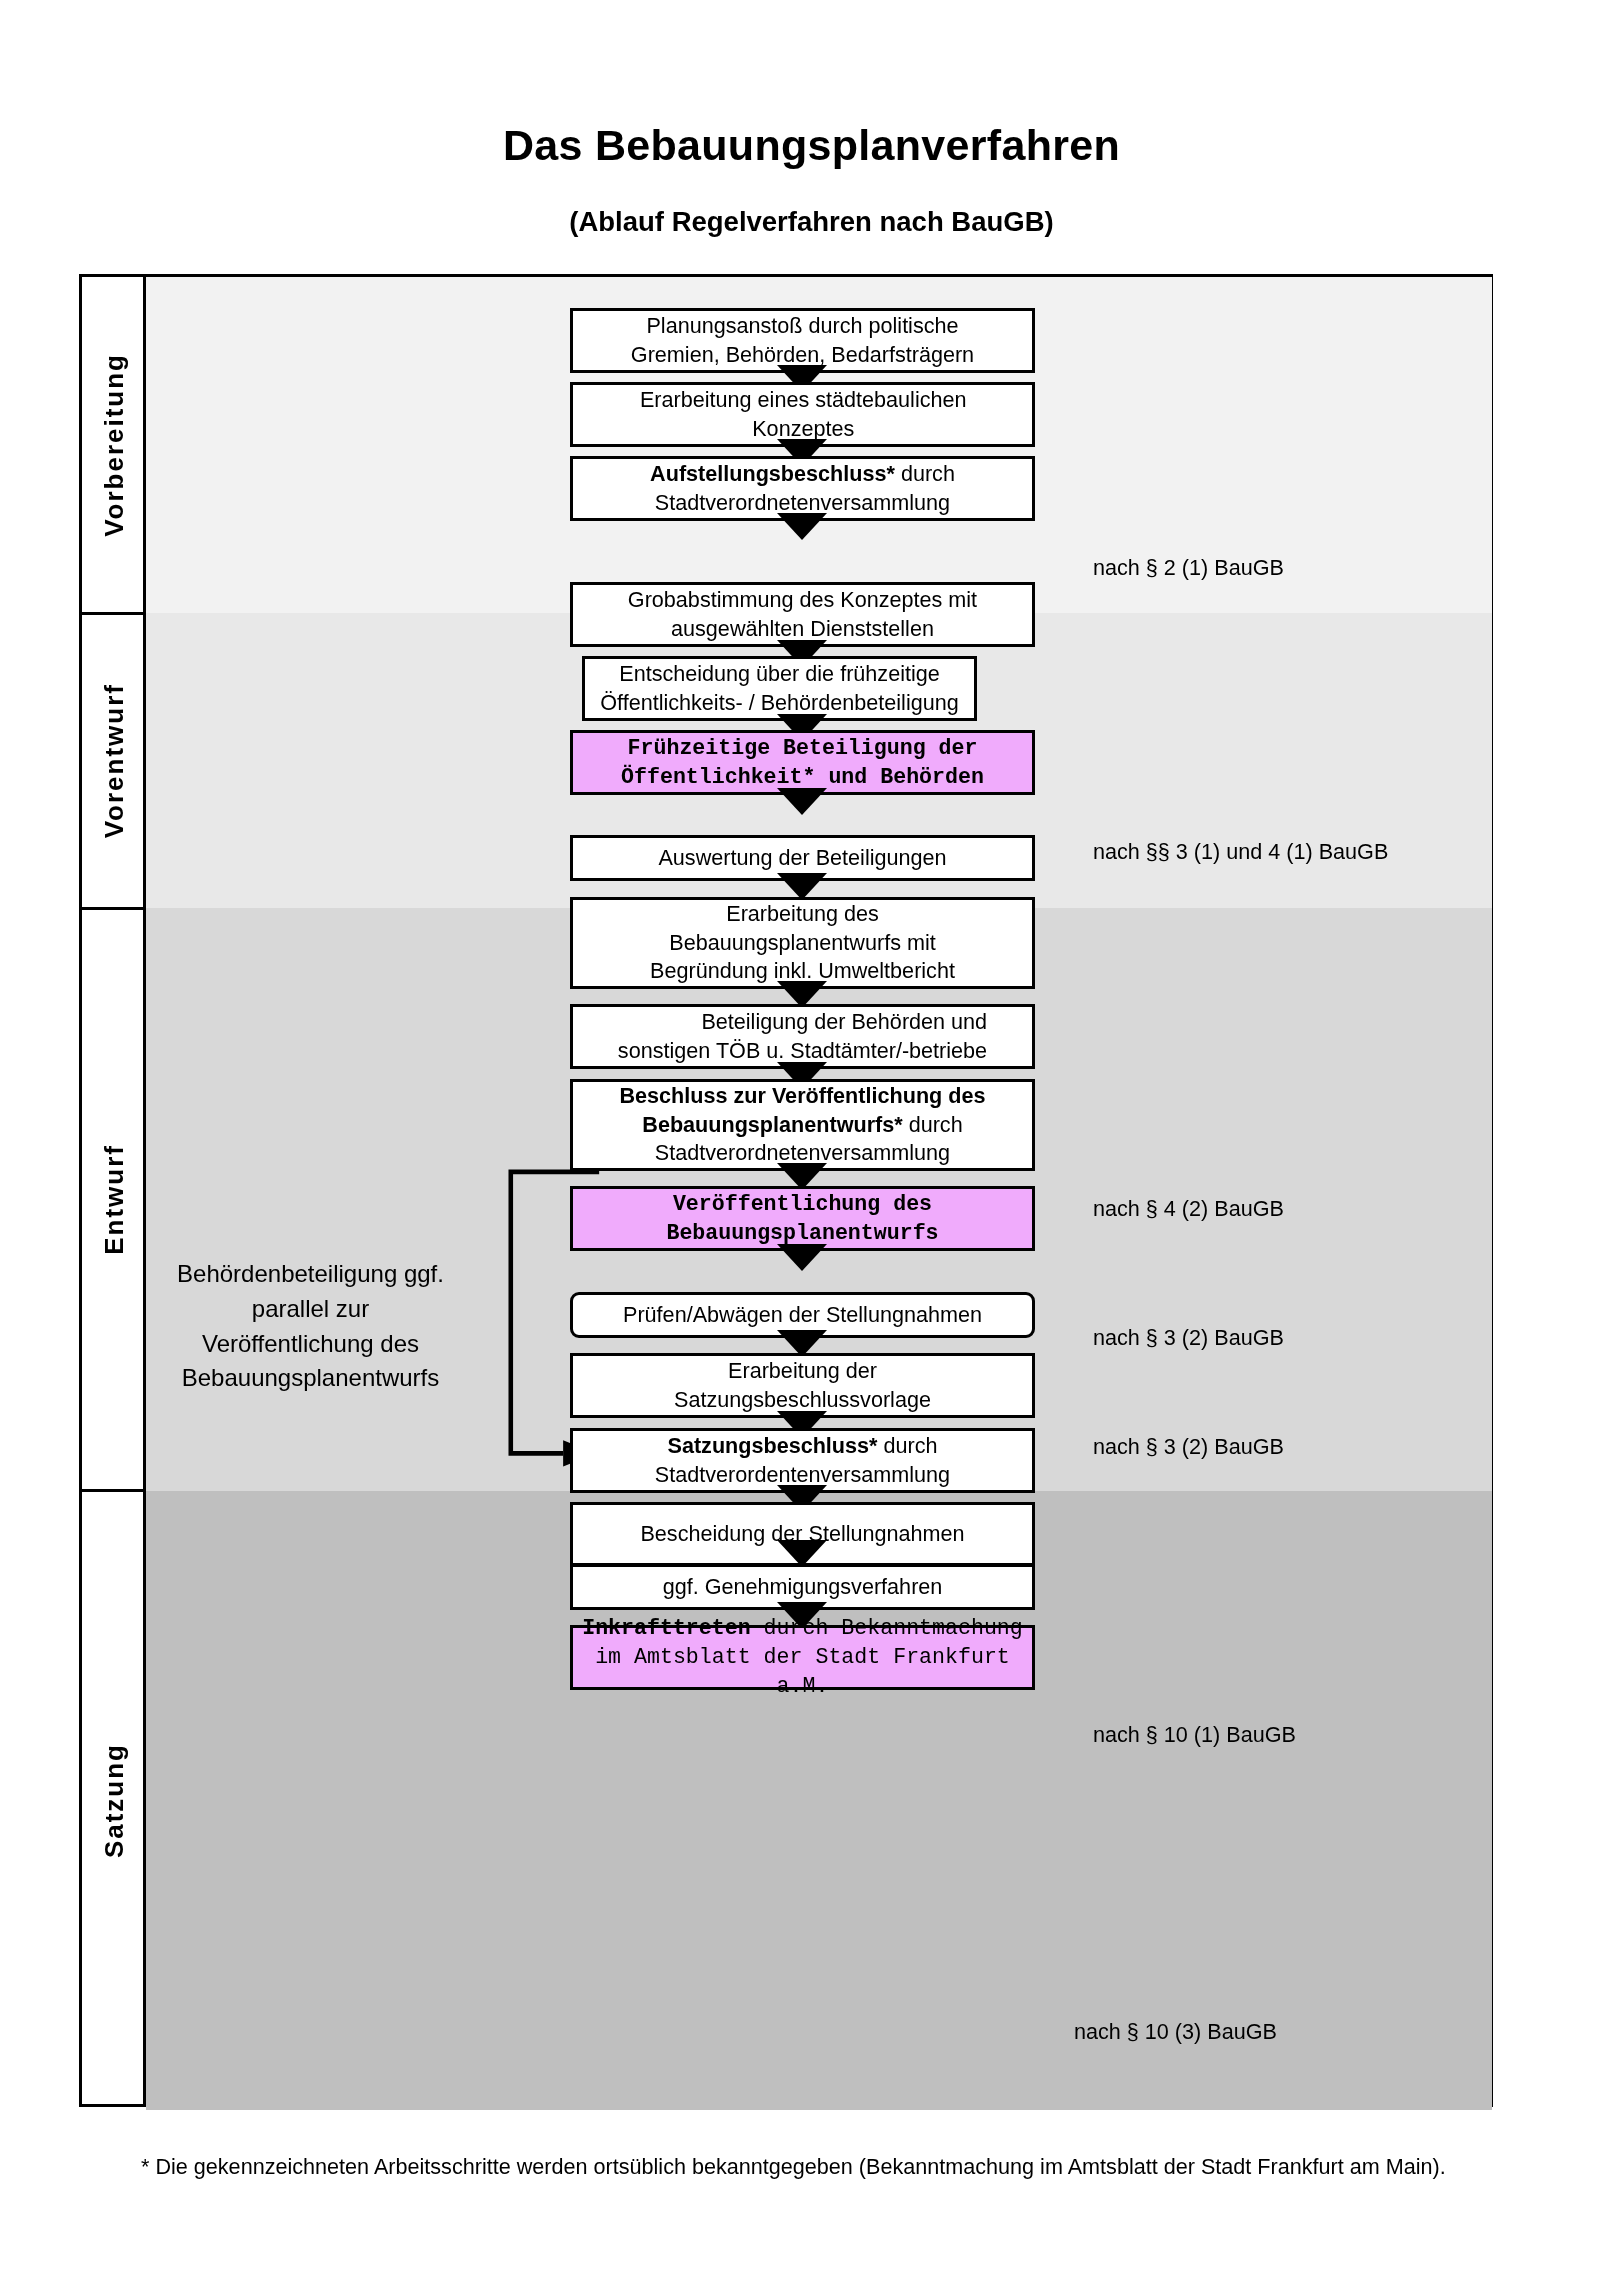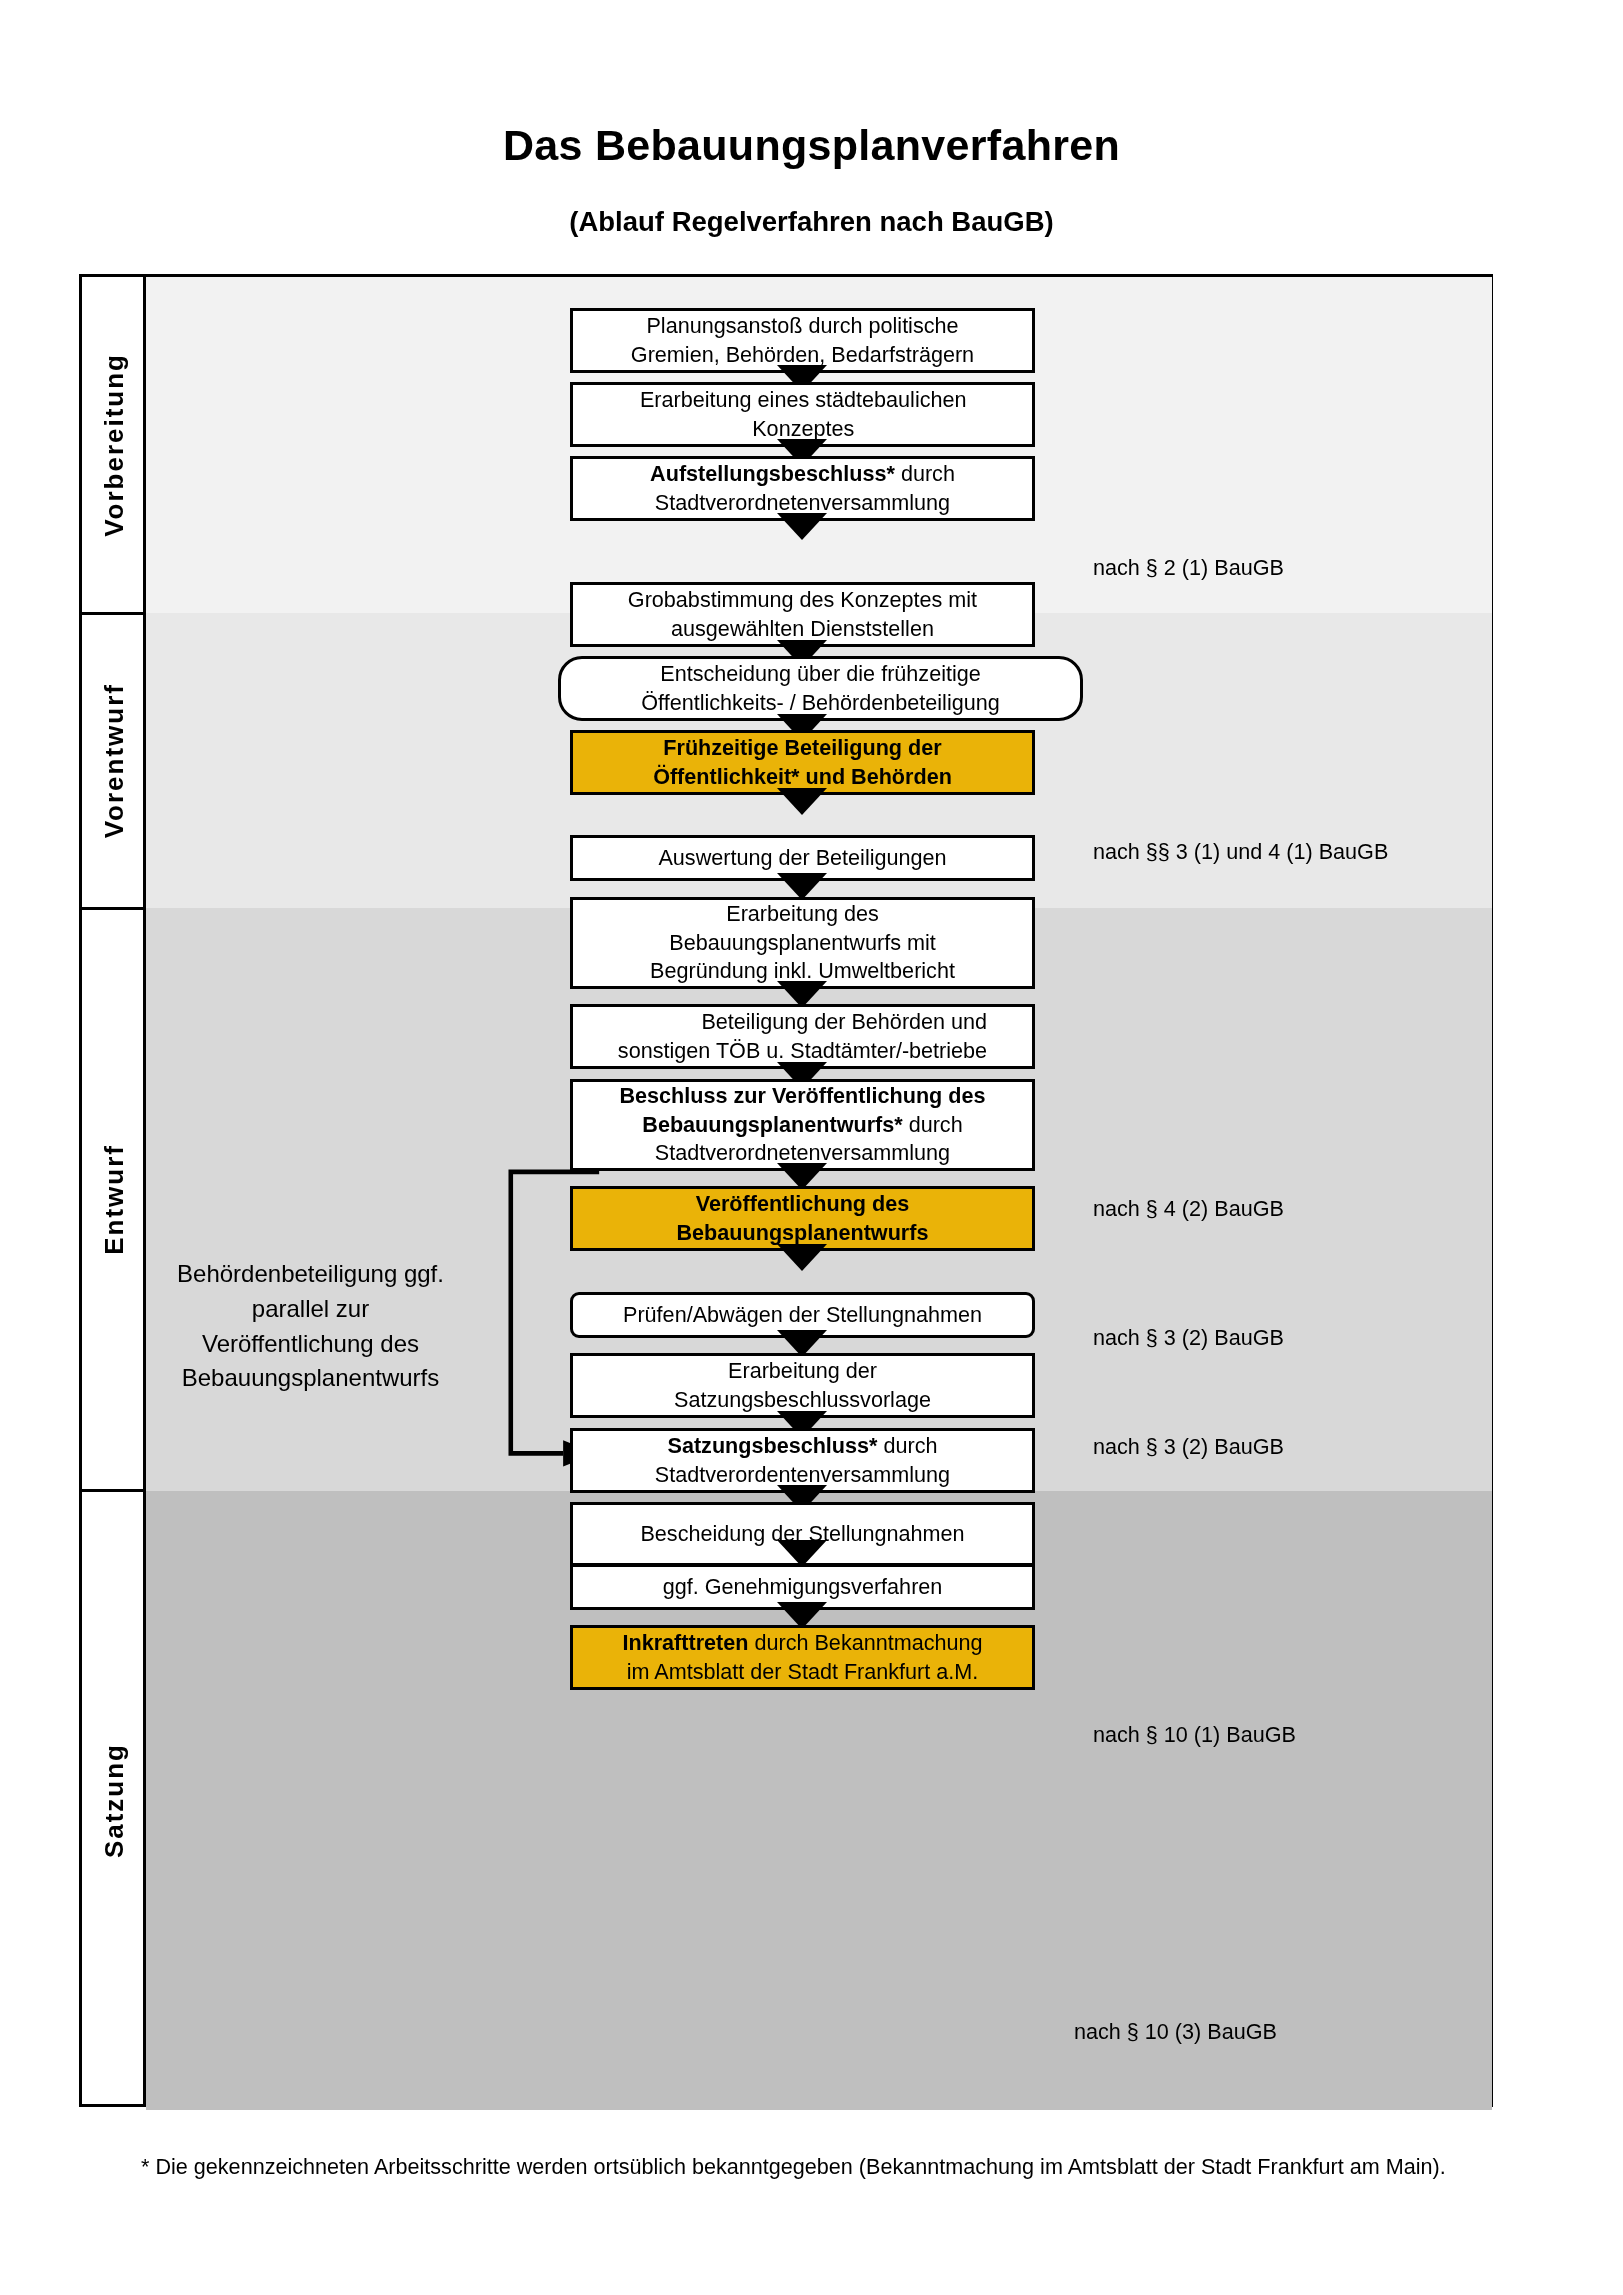--- a/index.html
+++ b/index.html
@@ -50,21 +50,21 @@
   }
 
   
   .node{
     position:absolute;box-sizing:border-box;
     border:3.3px solid #000;background:#ffffff;
     display:flex;align-items:center;justify-content:center;
     text-align:center;font-size:21.6px;line-height:1.34;
     padding:3.9px 6.5px;
   }
-  .node.blue{background:#eab308;}
+  .node.blue{background:#f0abfc;font-family:Liberation Mono, monospace;}
   .node .ln{display:block;}
   .node b{font-weight:bold;}
 
   
   .arrow{
     position:absolute;width:0;height:0;
     border-left:25px solid transparent;
     border-right:25px solid transparent;
     border-top:27.5px solid #000;
   }
@@ -153,21 +153,21 @@
         </div>
       </div>
       <div class="arrow" style="left: 695px; top: 236px;"></div>
       <div class="node" style="left: 488px; top: 305px; width: 465px; height: 65px;">
         <div>
           <span class="ln">Grobabstimmung des Konzeptes mit</span>
           <span class="ln">ausgewählten Dienststellen</span>
         </div>
       </div>
       <div class="arrow" style="left: 695px; top: 363px;"></div>
-      <div class="node" style="left: 476px; top: 379px; width: 525px; height: 65px; border-radius: 24px;">
+      <div class="node" style="left: 500px; top: 379px; width: 395px; height: 65px;">
         <div>
           <span class="ln">Entscheidung über die frühzeitige</span>
           <span class="ln">Öffentlichkeits- / Behördenbeteiligung</span>
         </div>
       </div>
       <div class="arrow" style="left: 695px; top: 437px;"></div>
       <div class="node blue" style="left: 488px; top: 453px; width: 465px; height: 65px;">
         <div>
           <span class="ln"><b>Frühzeitige Beteiligung der</b></span>
           <span class="ln"><b>Öffentlichkeit* und Behörden</b></span>

